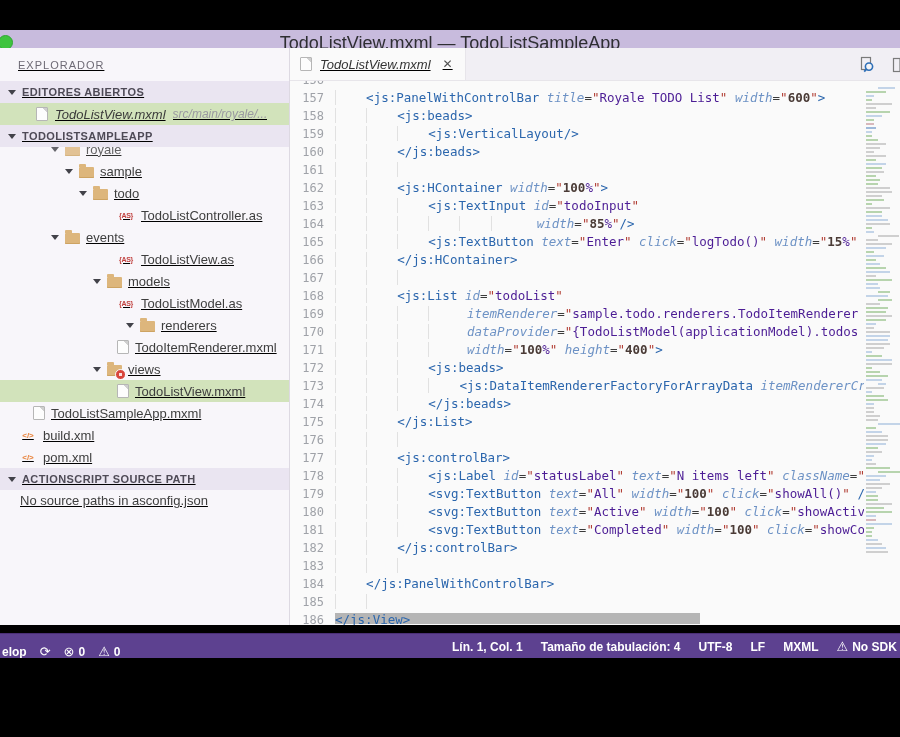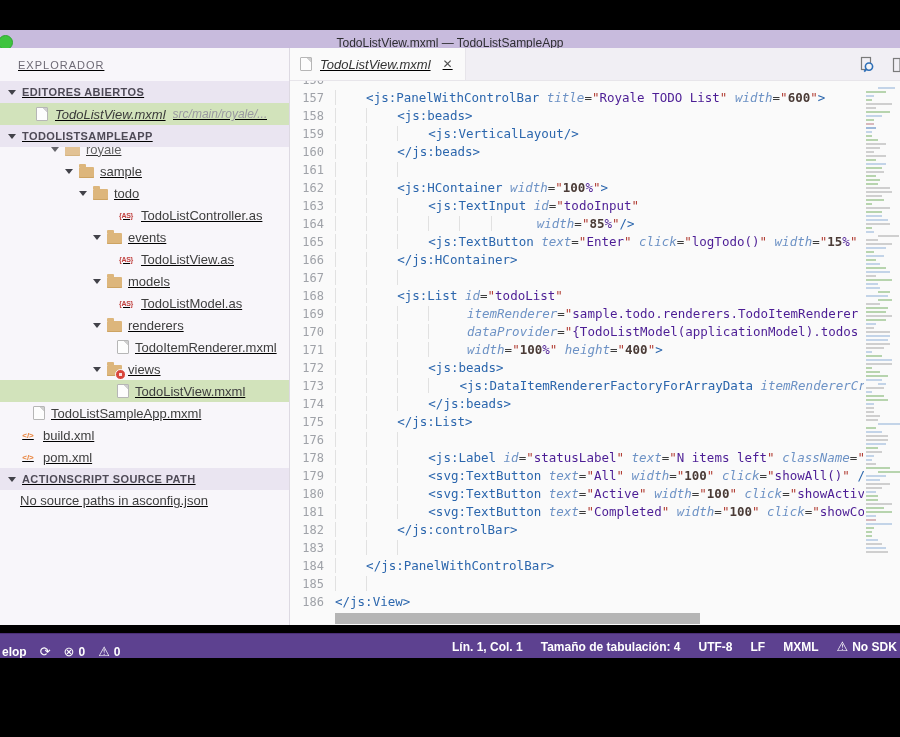--- a/index.html
+++ b/index.html
@@ -4,21 +4,21 @@
 <style>
   * { margin:0; padding:0; box-sizing:border-box; }
   html,body { background:#000; }
   .canvas { position:relative; width:900px; height:737px; background:#000; overflow:hidden;
             font-family:"Liberation Sans", sans-serif; }
   
   .titlebar { position:absolute; top:30px; left:0; width:900px; height:26px;
               background:#c8bbdd; border-bottom:1px solid #b3a6ca; }
   .traffic-green { position:absolute; left:-2px; top:5px; width:15px; height:15px;
                    border-radius:50%; background:#3ec43e; border:1px solid #2fa733; }
-  .wtitle { width:100%; text-align:center; line-height:26px; font-size:12px; color:#2e2e32; }
+  .wtitle { width:100%; text-align:center; line-height:26px; font-size:18px; color:#2e2e32; }
   
   .content { position:absolute; top:48px; left:0; width:900px; height:577px; display:flex;text-decoration:underline; }
   
   .sidebar { width:290px; height:100%; background:#f8f6fa; border-right:1px solid #ddd9e2;
              overflow:hidden; position:relative; }
   .sb-title { height:33px; line-height:34px; padding-left:18px; font-size:11px;
               letter-spacing:1px; color:#6e6a75; }
   .section-header { position:relative; z-index:2; height:22px; background:#eae5f1;
                     display:flex; align-items:center; padding-left:8px;
                     font-size:11px; font-weight:bold; color:#4e4a56; letter-spacing:.4px; }
@@ -128,39 +128,39 @@
           </div>
           <div class="tree-row" style="padding-left: 79px;">
             <span class="twisty" style="margin-right: 0px;"></span>
             <span class="ficon folder"></span>
             <span class="tlabel">todo</span>
           </div>
           <div class="tree-row" style="padding-left: 117px;">
             <span class="ficon as">{AS}</span>
             <span class="tlabel">TodoListController.as</span>
           </div>
-          <div class="tree-row" style="padding-left: 93px;">
+          <div class="tree-row" style="padding-left: 51px;">
             <span class="twisty" style="margin-right: 0px;"></span>
             <span class="ficon folder"></span>
             <span class="tlabel">events</span>
           </div>
           <div class="tree-row" style="padding-left: 117px;">
             <span class="ficon as">{AS}</span>
             <span class="tlabel">TodoListView.as</span>
           </div>
           <div class="tree-row" style="padding-left: 93px;">
             <span class="twisty" style="margin-right: 0px;"></span>
             <span class="ficon folder"></span>
             <span class="tlabel">models</span>
           </div>
           <div class="tree-row" style="padding-left: 117px;">
             <span class="ficon as">{AS}</span>
             <span class="tlabel">TodoListModel.as</span>
           </div>
-          <div class="tree-row" style="padding-left: 93px;">
+          <div class="tree-row" style="padding-left: 93px; margin-left: 33px;">
             <span class="twisty" style="margin-right: 0px;"></span>
             <span class="ficon folder"></span>
             <span class="tlabel">renderers</span>
           </div>
           <div class="tree-row" style="padding-left: 117px;">
             <span class="ficon mxml"></span>
             <span class="tlabel">TodoItemRenderer.mxml</span>
           </div>
           <div class="tree-row" style="padding-left: 93px;">
             <span class="twisty" style="margin-right: 0px;"></span>
@@ -289,20 +289,24 @@
               <span class="ln">174</span>
               <span class="ct"><span class="ind">    </span><span class="ind">    </span><span class="ind">    </span><span class="tk-g">&lt;/js:beads&gt;</span></span>
             </div>
             <div class="cl">
               <span class="ln">175</span>
               <span class="ct"><span class="ind">    </span><span class="ind">    </span><span class="tk-g">&lt;/js:List&gt;</span></span>
             </div>
             <div class="cl">
               <span class="ln">176</span>
               <span class="ct"><span class="ind">    </span><span class="ind">    </span><span class="ind">    </span></span>
+            </div>
+            <div class="cl">
+              <span class="ln">177</span>
+              <span class="ct"><span class="ind">    </span><span class="ind">    </span><span class="tk-g">&lt;js:controlBar&gt;</span></span>
             </div>
             <div class="cl">
               <span class="ln">178</span>
               <span class="ct"><span class="ind">    </span><span class="ind">    </span><span class="ind">    </span><span class="tk-g">&lt;js:Label</span><span class="tk-w"> </span><span class="tk-a">id</span><span class="tk-e">=</span><span class="tk-q">"</span><span class="tk-s">statusLabel</span><span class="tk-q">"</span><span class="tk-w"> </span><span class="tk-a">text</span><span class="tk-e">=</span><span class="tk-q">"</span><span class="tk-s">N items left</span><span class="tk-q">"</span><span class="tk-w"> </span><span class="tk-a">className</span><span class="tk-e">=</span><span class="tk-q">"</span><span class="tk-s">St</span></span>
             </div>
             <div class="cl">
               <span class="ln">179</span>
               <span class="ct"><span class="ind">    </span><span class="ind">    </span><span class="ind">    </span><span class="tk-g">&lt;svg:TextButton</span><span class="tk-w"> </span><span class="tk-a">text</span><span class="tk-e">=</span><span class="tk-q">"</span><span class="tk-s">All</span><span class="tk-q">"</span><span class="tk-w"> </span><span class="tk-a">width</span><span class="tk-e">=</span><span class="tk-q">"</span><span class="tk-n">100</span><span class="tk-q">"</span><span class="tk-w"> </span><span class="tk-a">click</span><span class="tk-e">=</span><span class="tk-q">"</span><span class="tk-s">showAll()</span><span class="tk-q">"</span><span class="tk-w"> </span><span class="tk-g">/&gt;</span></span>
             </div>
             <div class="cl">

